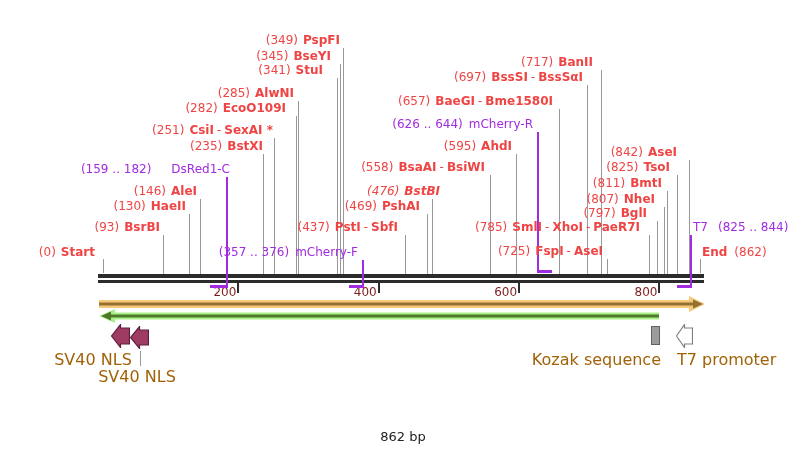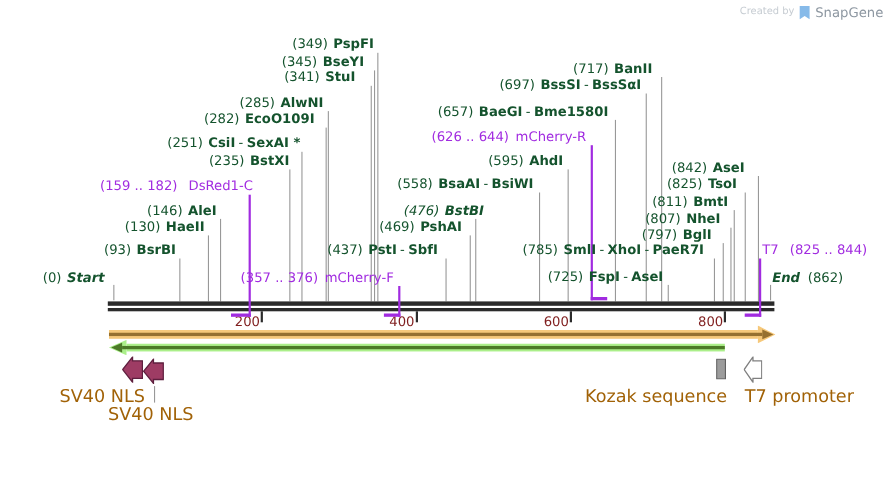--- a/index.html
+++ b/index.html
@@ -3,26 +3,26 @@
 <meta charset="utf-8">
 <style>
   html,body{margin:0;padding:0;background:#fff;}
   #canvas{position:relative;width:806px;height:455px;background:#ffffff;overflow:hidden;
           font-family:"DejaVu Sans","Liberation Sans",sans-serif;}
   
   #watermark{position:absolute;top:4px;right:3px;display:flex;align-items:center;gap:4px;}
   #watermark .wm-created{font-size:9px;color:#c6ccd2;}
   #watermark .wm-brand{font-size:12px;color:#8d97a1;font-weight:500;}
   
-  .lbl{position:absolute;font-size:12px;line-height:13px;color:#14532d;white-space:nowrap;z-index:6;}
+  .lbl{position:absolute;font-size:12px;line-height:13px;color:#ef4444;white-space:nowrap;z-index:6;}
   .lbl .pos{font-weight:400;margin-right:5px;}
   .lbl b{font-weight:700;}
   .lbl .sep{font-weight:400;margin:0 3px;}
   .lbl.purple, .purple{color:#a12be0;}
-  .se{font-weight:700;font-style:italic;}
+  .se{font-weight:700;}
   
   .vline{position:absolute;width:1px;background:#989898;z-index:2;}
   .pline{position:absolute;width:2px;background:#a12be0;z-index:4;}
   .pfoot{position:absolute;height:3px;background:#a12be0;z-index:5;}
   .map-bar{position:absolute;left:98px;width:606px;background:#2b2b2b;z-index:3;}
   #map-bar-top{top:274px;height:4px;}
   #map-bar-bottom{top:280px;height:3px;}
   .tick{position:absolute;top:283px;width:2px;height:10px;background:#2b2b2b;z-index:3;}
   .tickno{position:absolute;top:285px;font-size:12px;color:#7f1d1d;z-index:3;}
   .feat-label{position:absolute;font-size:16px;color:#a16207;white-space:nowrap;z-index:6;}
@@ -33,27 +33,20 @@
   #plasmid-bp{position:absolute;left:0;right:0;top:429px;text-align:center;font-size:13px;color:#222;}
   #start-label{right:711px;top:246px;}
   #end-label{left:702px;top:246px;}
   #end-label .pos{margin:0 0 0 7px;}
 </style>
 </head>
 <body>
 
 <div id="canvas">
 
-  <div id="watermark">
-    <span class="wm-created">Created by</span>
-    <svg width="11" height="13" viewBox="0 0 11 13">
-      <path d="M1 0.5 L10 0.5 L10 12.5 L5.5 9.6 L1 12.5 Z" fill="#86bae9"></path>
-    </svg>
-    <span class="wm-brand">SnapGene</span>
-  </div>
 
   <div id="map-bar-top" class="map-bar"></div>
   <div id="map-bar-bottom" class="map-bar"></div>
 
   <div class="lbl" id="start-label"><span class="pos">(0)</span><span class="se">Start</span></div>
   <div class="vline" style="left:103px;top:259px;height:14px;"></div>
   <div class="lbl" id="end-label"><span class="se">End</span><span class="pos">(862)</span></div>
   <div class="vline" style="left:700px;top:259px;height:14px;"></div>
 
   <div id="map-layer">
@@ -110,21 +103,21 @@
       <div class="vline" style="left: 664.398px; top: 207px; height: 67px;"></div>
       <div class="lbl" style="right: 151px; top: 193px;"><span class="pos">(807)</span><b>NheI</b></div>
       <div class="vline" style="left: 667.205px; top: 191px; height: 83px;"></div>
       <div class="lbl" style="right: 144px; top: 177px;"><span class="pos">(811)</span><b>BmtI</b></div>
       <div class="vline" style="left: 677.031px; top: 175px; height: 99px;"></div>
       <div class="lbl" style="right: 136px; top: 161px;"><span class="pos">(825)</span><b>TsoI</b></div>
       <div class="vline" style="left: 688.963px; top: 160px; height: 114px;"></div>
       <div class="lbl" style="right: 129px; top: 146px;"><span class="pos">(842)</span><b>AseI</b></div>
       <div class="pline" style="left: 225.738px; top: 177px; height: 111px;"></div>
       <div class="pfoot" style="left: 209.595px; width: 18.1427px; top: 285px;"></div>
-      <div class="lbl purple" style="top: 163px; right: 576px;"><span style="margin-right: 10px;">(159 .. 182)</span><span>DsRed1-C</span></div>
+      <div class="lbl purple" style="top: 163px; right: 576px;"><span style="margin-right: 20px;">(159 .. 182)</span><span>DsRed1-C</span></div>
       <div class="pline" style="left: 361.898px; top: 260px; height: 28px;"></div>
       <div class="pfoot" style="left: 348.563px; width: 15.3353px; top: 285px;"></div>
       <div class="lbl purple" style="top: 246px; right: 448px;"><span style="margin-right: 6px; margin-left: 32px;">(357 .. 376)</span><span>mCherry-F</span></div>
       <div class="pline" style="left: 537.362px; top: 132px; height: 141px;"></div>
       <div class="pfoot" style="left: 537.362px; width: 14.6334px; top: 270px;"></div>
       <div class="lbl purple" style="top: 118px; right: 273px;"><span style="margin-right: 6px;">(626 .. 644)</span><span>mCherry-R</span></div>
       <div class="pline" style="left: 690.367px; top: 235px; height: 53px;"></div>
       <div class="pfoot" style="left: 677.031px; width: 15.3353px; top: 285px;"></div>
       <div class="lbl purple" style="top: 221px; left: 693px;"><span style="margin-right: 10px; margin-top: 32px;">T7</span><span>(825 .. 844)</span></div>
       <svg width="606" height="16" class="feat-svg" style="left: 99px; top: 296px;">
@@ -151,13 +144,14 @@
       <svg width="9" height="19" class="feat-svg" style="left: 651px; top: 326px;">
         <rect x="0.5" y="0.5" width="8" height="18" fill="#9c9c9c" stroke="#616161"></rect>
       </svg>
       <div class="feat-label" style="top: 350px; right: 145px;">Kozak sequence</div>
       <svg width="17" height="24" class="feat-svg" style="left: 676px; top: 324px;">
         <polygon points="16.5,4 8.5,4 8.5,0.5 0.5,12 8.5,23.5 8.5,20 16.5,20" fill="#ffffff" stroke="#808080" stroke-width="1.2" stroke-linejoin="miter"></polygon>
       </svg>
       <div class="feat-label" style="top: 350px; left: 677px;">T7 promoter</div>
     </div>
 
+  <div id="plasmid-bp">862 bp</div>
 </div>
 
 </body></html>

